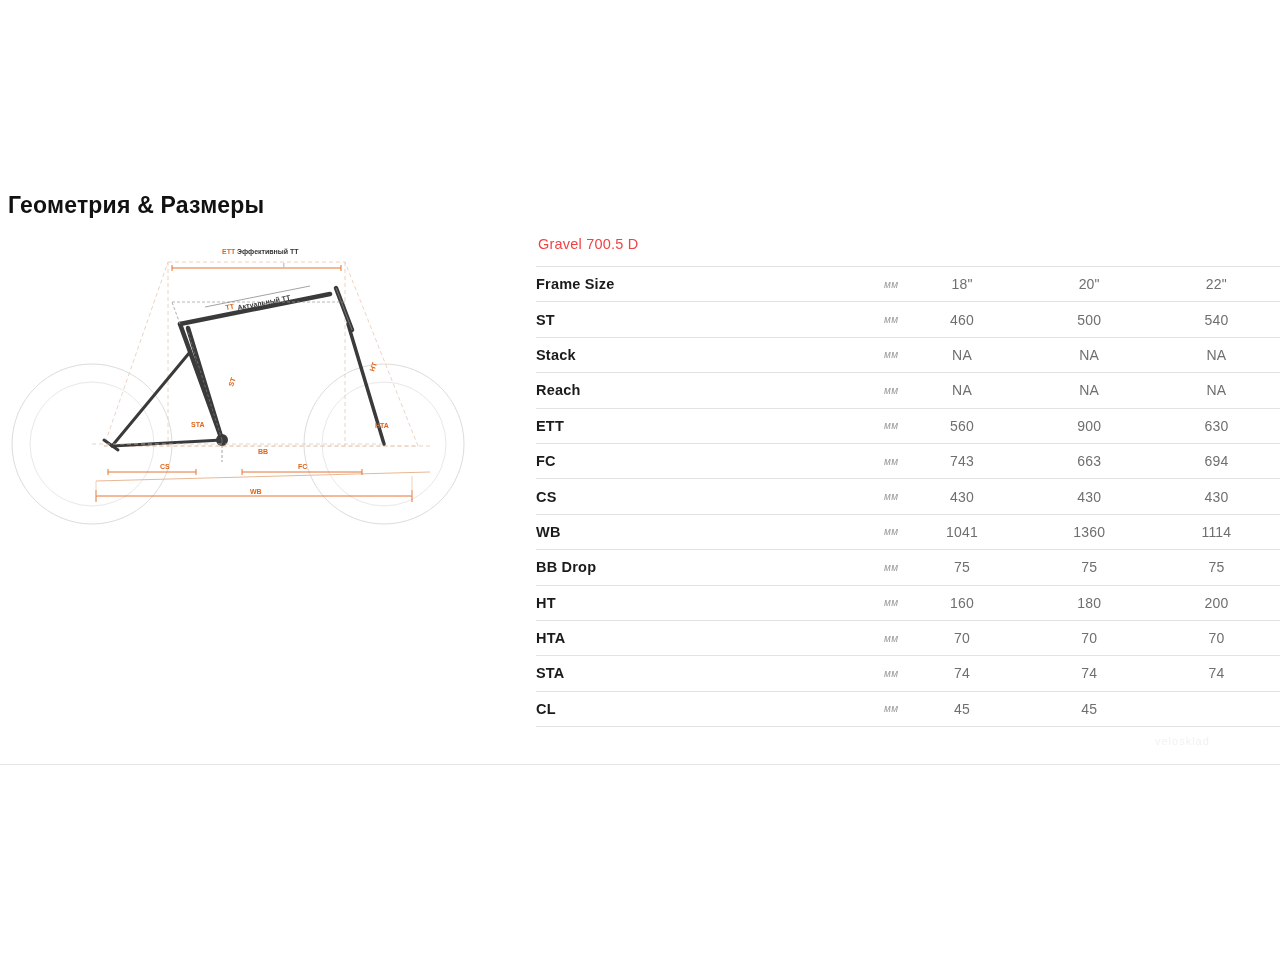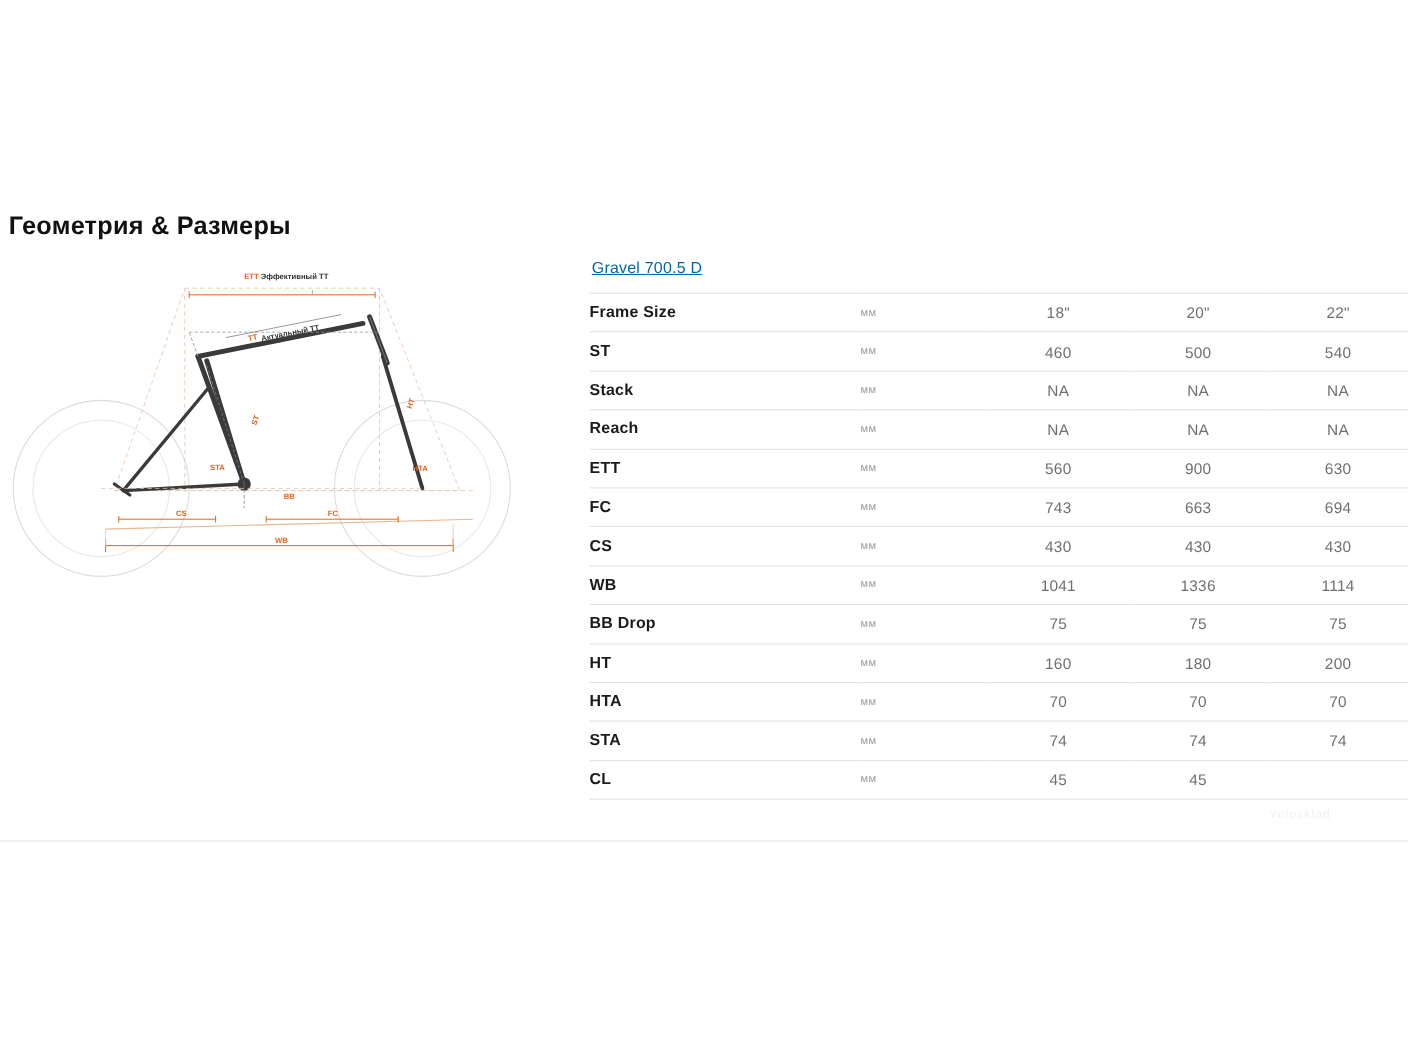--- a/index.html
+++ b/index.html
@@ -44,24 +44,23 @@
   }
   
   .geo-table-wrap {
     position: absolute;
     left: 536px;
     top: 236px;
     width: 744px;
   }
   .table-caption {
     font-size: 14.5px;
-    color: #0369a1;
+    color: #ef4444;
     padding: 0 0 14px 2px;
     letter-spacing: 0.2px;
-    text-decoration: underline;
   }
   table.geo-table {
     border-collapse: collapse;
     width: 744px;
     table-layout: fixed;
   }
   table.geo-table tr {
     height: 35.4px;
   }
   table.geo-table td {
@@ -77,22 +76,23 @@
     font-size: 14.5px;
     font-weight: bold;
     color: #1b1b1b;
     padding-left: 4px;
     letter-spacing: 0.2px;
   }
   td.c-unit {
     width: 116px;
     font-size: 10px;
     color: #9a9a9a;
-    text-align: left;
+    text-align: right;
     letter-spacing: 0.4px;
+    font-style: italic;
   }
   td.c-val {
     width: 127px;
     font-size: 14px;
     color: #6f6f6f;
     text-align: center;
     letter-spacing: 0.2px;
   }
   .divider {
     position: absolute;
@@ -246,21 +246,21 @@
           <td class="c-label">CS</td>
           <td class="c-unit">мм</td>
           <td class="c-val">430</td>
           <td class="c-val">430</td>
           <td class="c-val">430</td>
         </tr>
         <tr>
           <td class="c-label">WB</td>
           <td class="c-unit">мм</td>
           <td class="c-val">1041</td>
-          <td class="c-val">1336</td>
+          <td class="c-val">1360</td>
           <td class="c-val">1114</td>
         </tr>
         <tr>
           <td class="c-label">BB Drop</td>
           <td class="c-unit">мм</td>
           <td class="c-val">75</td>
           <td class="c-val">75</td>
           <td class="c-val">75</td>
         </tr>
         <tr>

